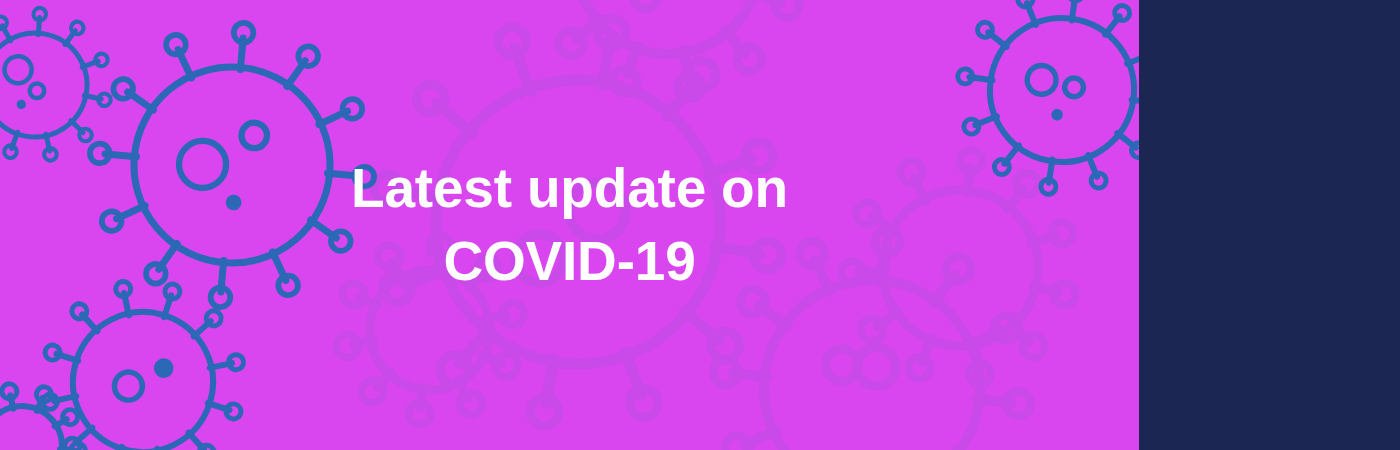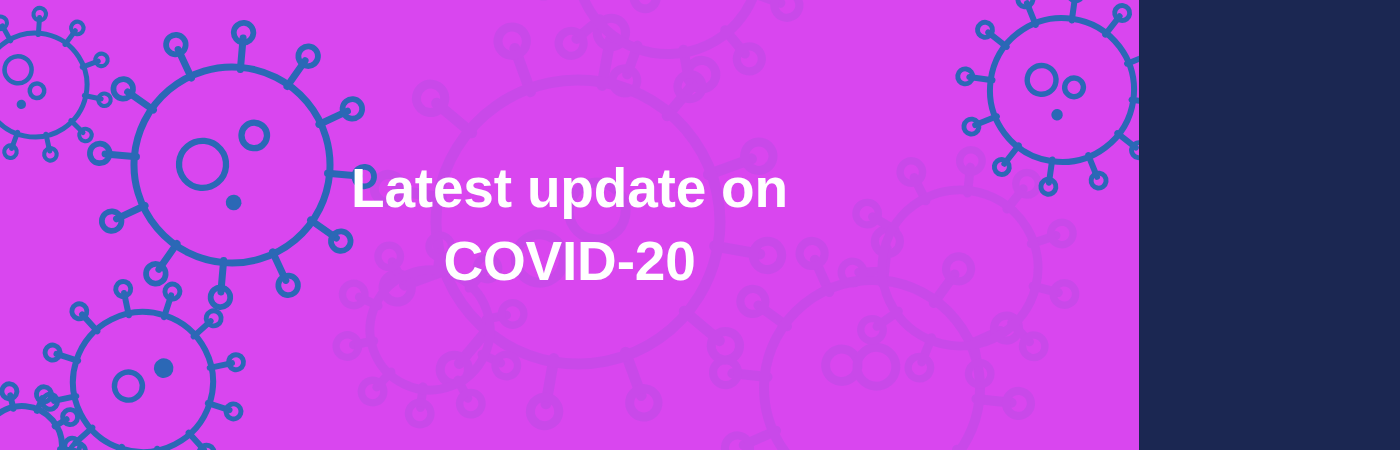--- a/index.html
+++ b/index.html
@@ -437,16 +437,16 @@
         <line x1="11.80" y1="-36.33" x2="16.07" y2="-49.45" stroke="#2b68b6" stroke-width="6" stroke-linecap="round" fill="none"></line>
         <circle cx="17.34" cy="-53.38" r="7.50" stroke="#2b68b6" stroke-width="4.92" fill="none"></circle>
         <line x1="30.90" y1="-22.45" x2="42.07" y2="-30.56" stroke="#2b68b6" stroke-width="6" stroke-linecap="round" fill="none"></line>
         <circle cx="45.41" cy="-32.99" r="7.50" stroke="#2b68b6" stroke-width="4.92" fill="none"></circle>
         <circle cx="0" cy="0" r="40" stroke="#2b68b6" stroke-width="6" fill="none"></circle>
       </g>
     </svg>
 
   <div id="headline-block">
     <div class="headline-line">Latest update on</div>
-    <div class="headline-line">COVID-20</div>
+    <div class="headline-line">COVID-19</div>
   </div>
 
 </div>
 
 </body></html>

